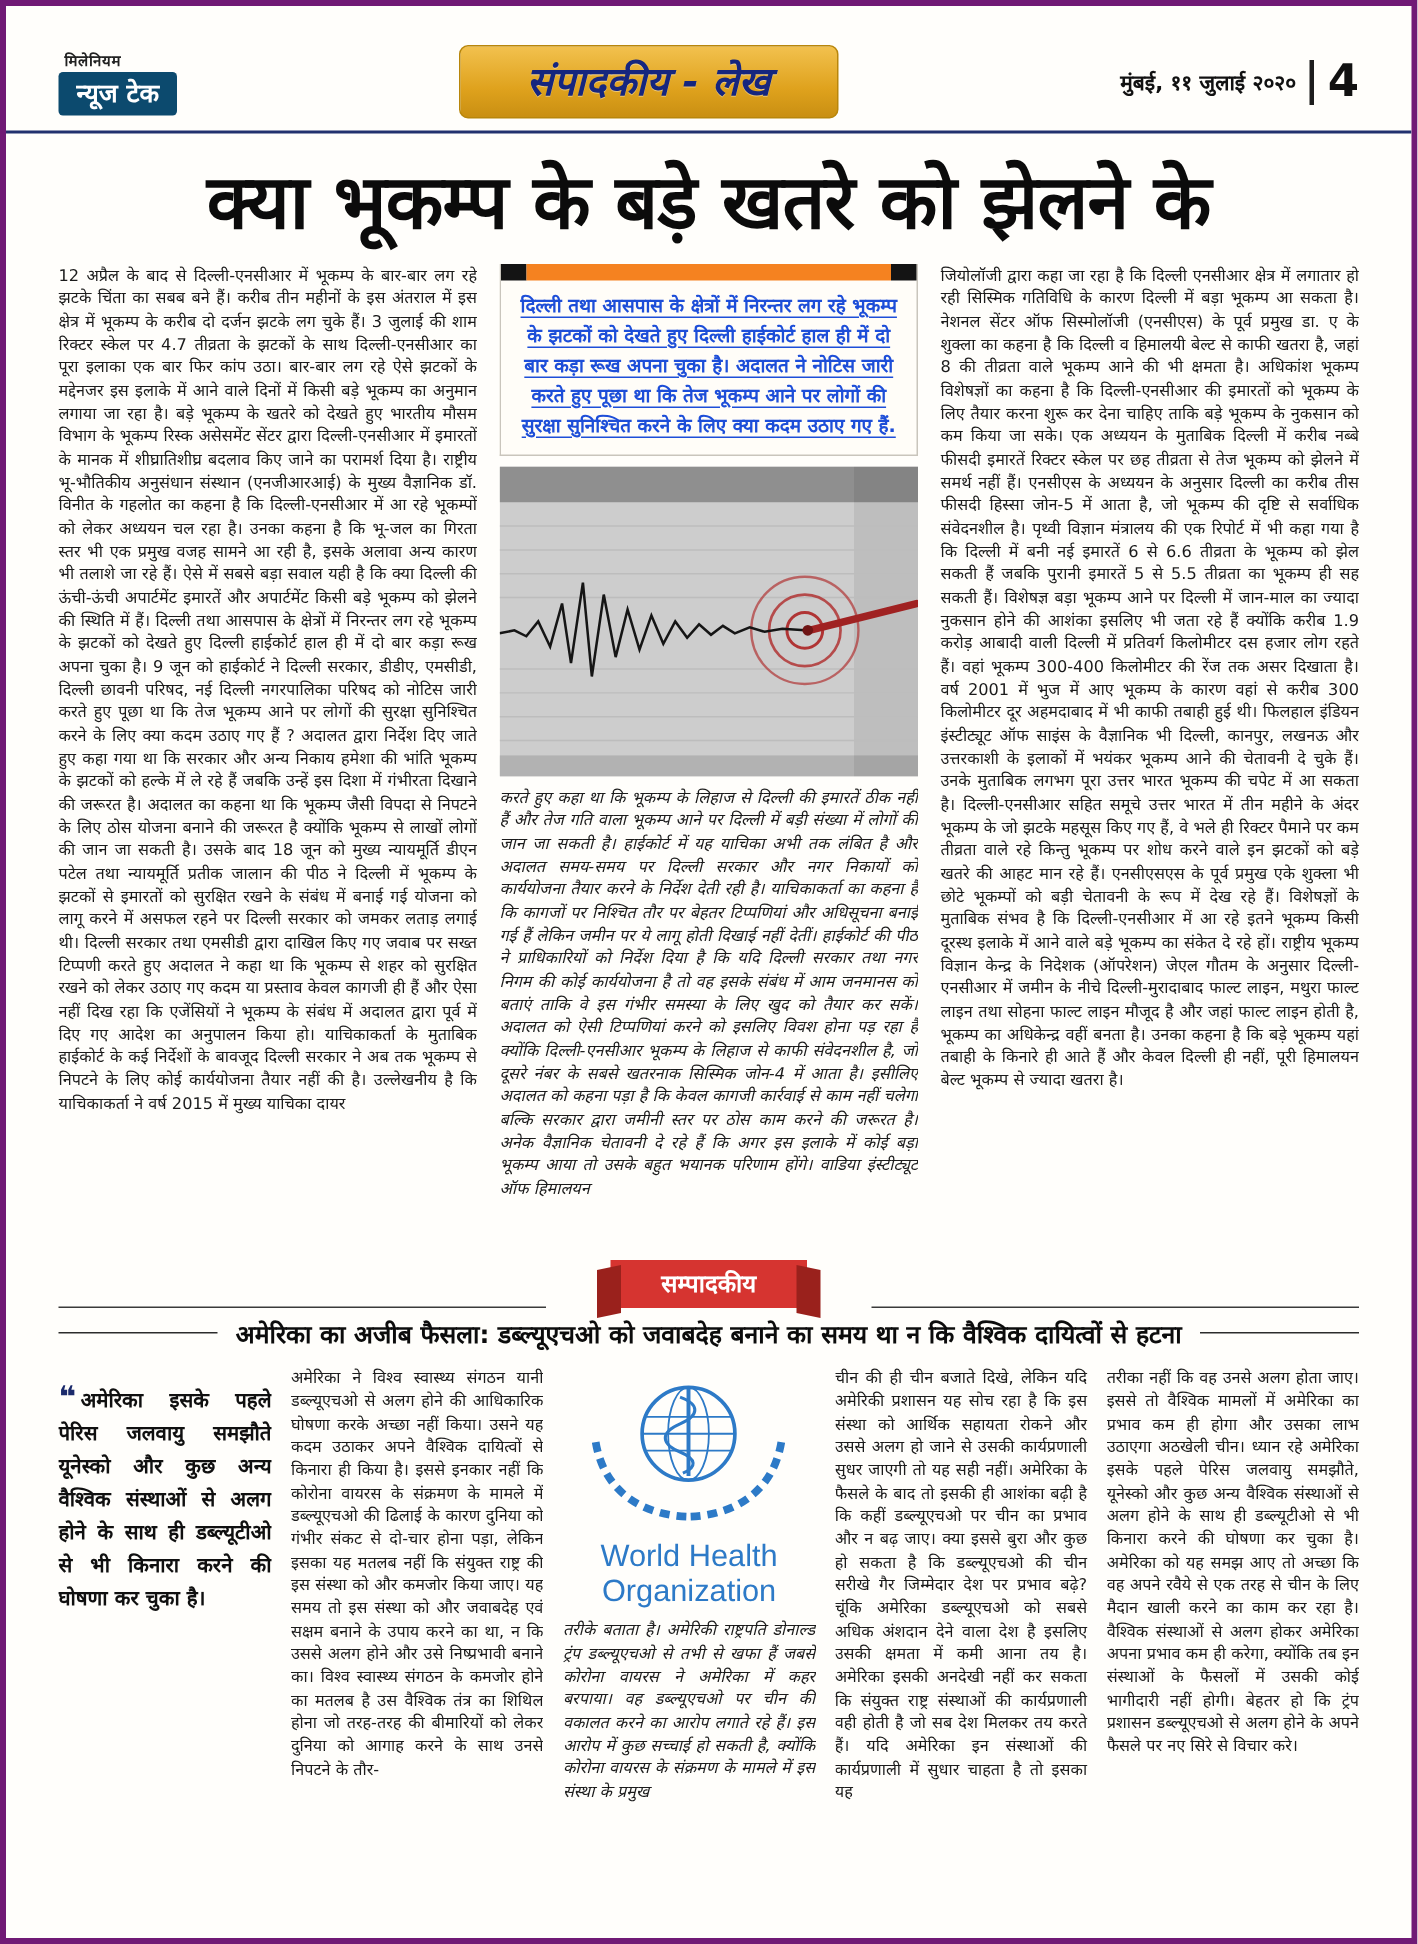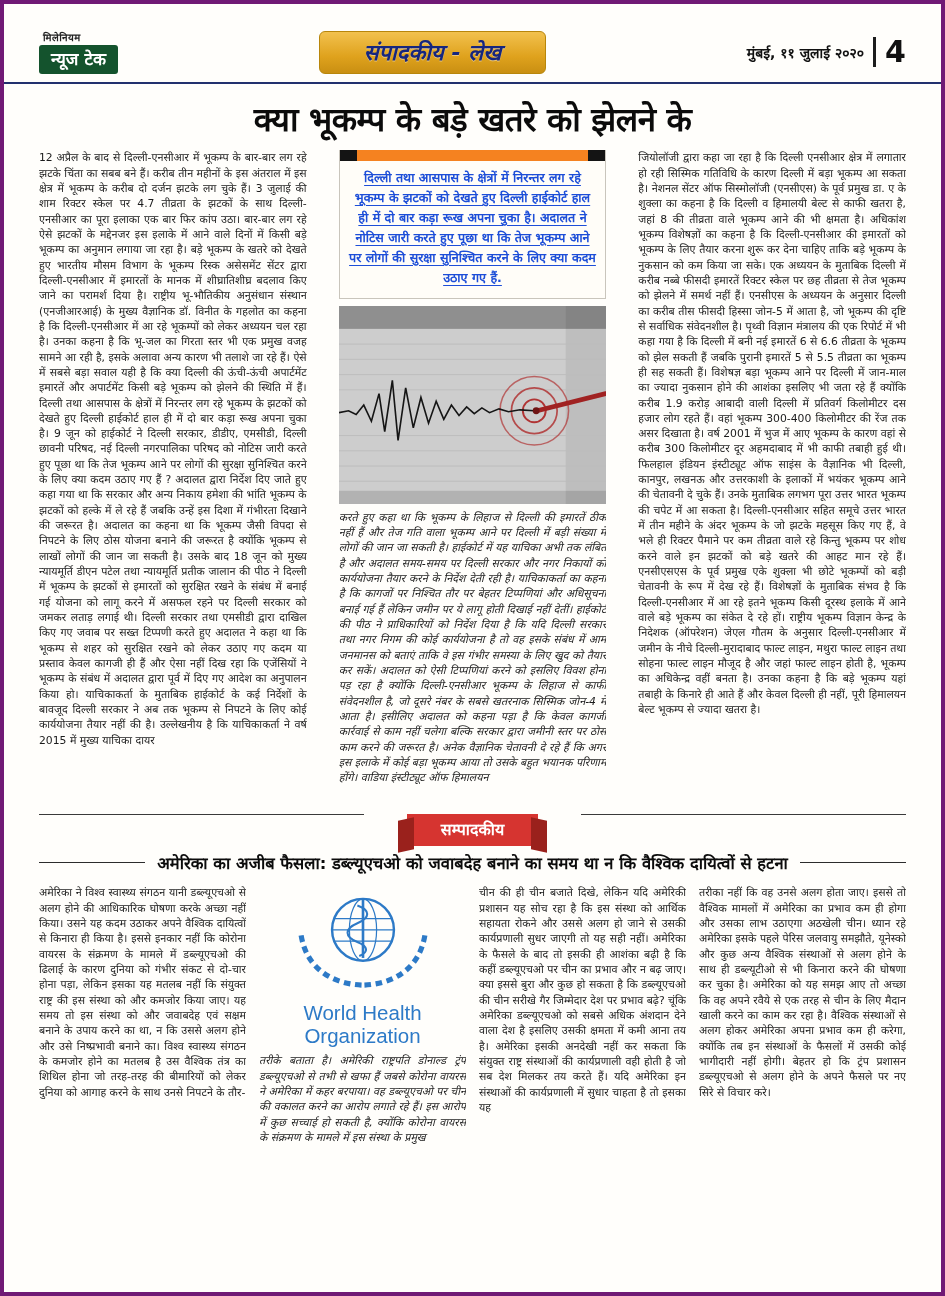--- a/index.html
+++ b/index.html
@@ -12,57 +12,57 @@
   }
   
   .header{
     display:flex; align-items:center;
     padding:26px 35px 8px 35px;
     border-bottom:2px solid #22316e;
   }
   .brand{ display:flex; flex-direction:column; align-items:flex-start; }
   .brand-top{ font-size:10px; font-weight:bold; color:#222; letter-spacing:.5px; margin-left:4px;}
   .brand-box{
-    background:#14532d; color:#fff; font-weight:bold; font-size:17px;
+    background:#0c4a6e; color:#fff; font-weight:bold; font-size:17px;
     padding:2px 12px 4px; border-radius:3px; margin-top:1px;
   }
   .banner{
     margin:0 auto; background:linear-gradient(180deg,#f2c14e 0%, #dfa21d 60%, #c98f12 100%);
-    color:#16267e; font-weight:bold; font-style:italic; font-size:22px;
+    color:#16267e; font-weight:bold; font-style:italic; font-size:26px;
     padding:4px 44px 7px; border-radius:6px; border:1px solid #b8860b;
     text-shadow:0 1px 0 rgba(255,255,255,.4);
   }
   .dateblock{ display:flex; align-items:center; gap:9px; }
   .date{ font-size:14px; font-weight:bold; color:#111; }
   .vbar{ width:3px; height:30px; background:#1d1d1d; display:inline-block; }
   .pagenum{ font-size:30px; font-weight:bold; color:#111; line-height:1; }
   
   .headline{
     text-align:center; font-weight:800; color:#0b0b0b;
-    font-size:33px; line-height:1.22; margin:16px 40px 8px;
+    font-size:50px; line-height:1.22; margin:16px 40px 8px;
     letter-spacing:-.5px;
   }
   
-  .cols{ display:flex; gap:32px; padding:0 35px; }
+  .cols{ display:flex; gap:15px; padding:0 35px; }
   .cols.main{ height:658px; margin-top:10px; }
   .col{ flex:1 1 0; font-size:10.8px; line-height:1.42; text-align:justify; overflow:hidden; color:#1b1b1b; }
   .coltext{ font-size:10.8px; line-height:1.42; text-align:justify; overflow:hidden; color:#1b1b1b;font-style:italic; }
   
   .pullquote{ border:1px solid #c9c5bc; border-top:none; background:#fffdf8; }
   .pq-bar{ display:flex; height:11px; }
   .pq-end{ width:17px; background:#141414; }
   .pq-mid{ flex:1; background:#f58220; }
   .pq-text{
     padding:7px 9px 10px; font-weight:bold; font-size:12.6px; line-height:1.58;
     text-align:center; text-decoration:underline; text-underline-offset:3px; color:#1d4ed8;
   }
   .seismo{ margin:7px 0 6px; line-height:0; }
   .seismo svg{ width:100%; height:auto; display:block; }
   
-  .ribbon-row{ display:flex; align-items:flex-start; padding:0 35px; margin-top:6px;gap:29px; }
+  .ribbon-row{ display:flex; align-items:flex-end; padding:0 35px; margin-top:6px;gap:29px; }
   .ribbon-row .line{ flex:1; border-top:1px solid #3a3a3a; }
   .ribbon{
     position:relative; background:#d63430; color:#fff; font-weight:bold;
     font-size:16px; padding:4px 34px 6px; margin:0 14px; z-index:1;
   }
   .ribbon:before,.ribbon:after{
     content:""; position:absolute; top:5px; width:16px; height:100%;
     background:#9a211c; z-index:-1;
   }
   .ribbon:before{ left:-9px; transform:skewY(-12deg); }
@@ -159,20 +159,23 @@
     <span class="line"></span>
   </div>
 
   <div class="subhead-row">
     <span class="line"></span>
     <div class="subhead">अमेरिका का अजीब फैसला: डब्ल्यूएचओ को जवाबदेह बनाने का समय था न कि वैश्विक दायित्वों से हटना</div>
     <span class="line"></span>
   </div>
 
   <div class="cols bottom">
+    <div class="bq">
+      <span class="quote-icon">❝</span><span>अमेरिका इसके पहले पेरिस जलवायु समझौते यूनेस्को और कुछ अन्य वैश्विक संस्थाओं से अलग होने के साथ ही डब्ल्यूटीओ से भी किनारा करने की घोषणा कर चुका है।</span>
+    </div>
 
     <div class="col">अमेरिका ने विश्व स्वास्थ्य संगठन यानी डब्ल्यूएचओ से अलग होने की आधिकारिक घोषणा करके अच्छा नहीं किया। उसने यह कदम उठाकर अपने वैश्विक दायित्वों से किनारा ही किया है। इससे इनकार नहीं कि कोरोना वायरस के संक्रमण के मामले में डब्ल्यूएचओ की ढिलाई के कारण दुनिया को गंभीर संकट से दो-चार होना पड़ा, लेकिन इसका यह मतलब नहीं कि संयुक्त राष्ट्र की इस संस्था को और कमजोर किया जाए। यह समय तो इस संस्था को और जवाबदेह एवं सक्षम बनाने के उपाय करने का था, न कि उससे अलग होने और उसे निष्प्रभावी बनाने का। विश्व स्वास्थ्य संगठन के कमजोर होने का मतलब है उस वैश्विक तंत्र का शिथिल होना जो तरह-तरह की बीमारियों को लेकर दुनिया को आगाह करने के साथ उनसे निपटने के तौर-</div>
 
     <div class="col" style="overflow:hidden;">
       <div class="who">
         <svg viewBox="0 0 160 110" xmlns="http://www.w3.org/2000/svg">
           <circle cx="80" cy="42" r="33" fill="none" stroke="#2d7ac7" stroke-width="2.6"></circle>
           <ellipse cx="80" cy="42" rx="14.5" ry="33" fill="none" stroke="#2d7ac7" stroke-width="1.3"></ellipse>
           <line x1="50" y1="30" x2="110" y2="30" stroke="#2d7ac7" stroke-width="1.3"></line>
           <line x1="47" y1="42" x2="113" y2="42" stroke="#2d7ac7" stroke-width="1.3"></line>

